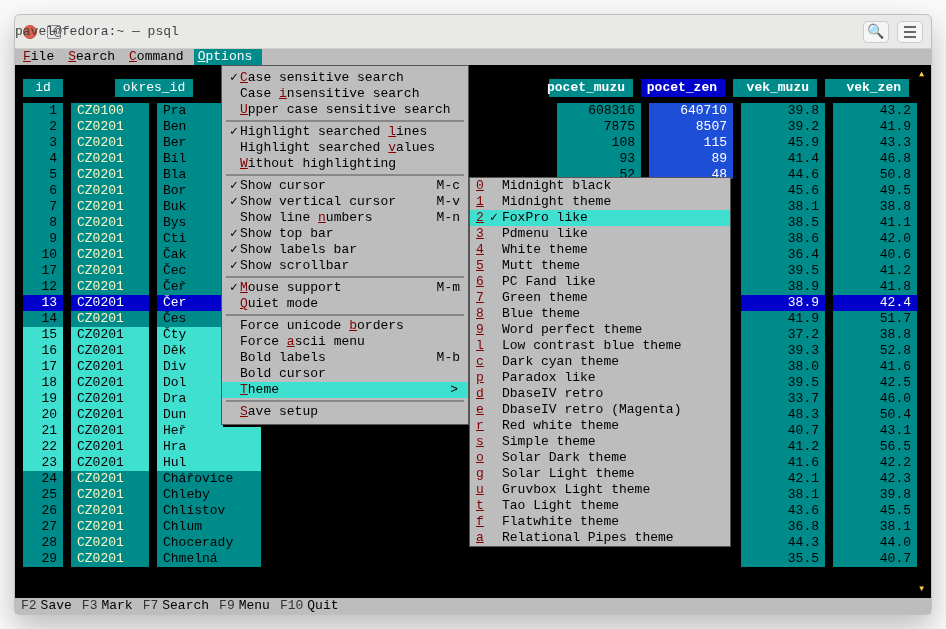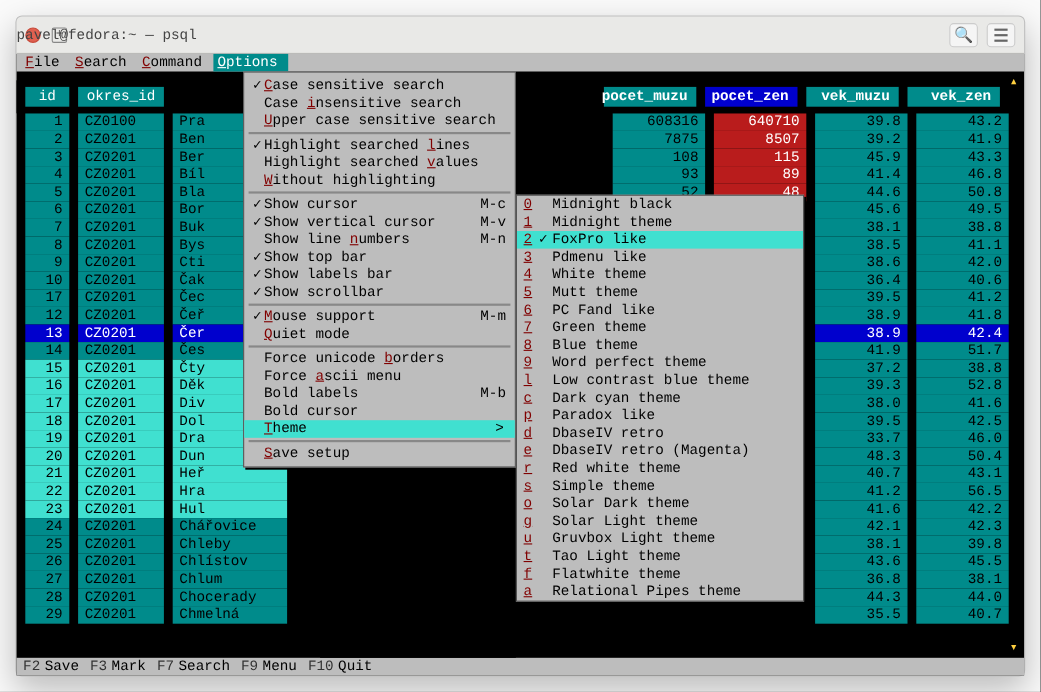--- a/index.html
+++ b/index.html
@@ -90,21 +90,21 @@
   .hcell {
     background:#008b8b;
     color:#fff;
     height:18px;
     margin-right:8px;
     padding:0 8px;
     display:flex;
     align-items:center;
   }
   .hcell.id { width:40px; justify-content:center;}
-  .hcell.okres { width:78px; justify-content:center;}
+  .hcell.okres { width:78px; justify-content:center;margin-left:44px;}
   .hcell.right { width:84px; justify-content:flex-end;font-weight:bold;}
   .hcell.selected { background:#0000cd; }
 
   .hdr-right {
     display:flex;
     padding-top:6px;
     margin-left:auto;
     margin-right:14px;
   }
 
@@ -124,21 +124,21 @@
   }
   .cell {
     height:16px;
     padding: 0 6px;
     display:flex;
     align-items:center;
     margin-right:8px;
     white-space:nowrap;
   }
   .c-id { width:40px; justify-content:flex-end; background:#008b8b; color:#000;}
-  .c-ok { width:78px; justify-content:flex-start; background:#008b8b; color:#000000;}
+  .c-ok { width:78px; justify-content:flex-start; background:#008b8b; color:#fef9c3;}
   .c-nm { width:104px; justify-content:flex-start; background:#008b8b; color:#000;}
 
   .row.hl .c-id, .row.hl .c-ok, .row.hl .c-nm,
   .row.hl .c-num { background:#0000cd !important; color:#fff;text-align:center;}
   .row.hl .c-nm { color:#fff;}
   .row.hit .c-ok, .row.hit .c-nm, .row.hit .c-id { background:#40e0d0; color:#000;}
   
 
   
   .right-rows {
@@ -157,21 +157,21 @@
     text-align:right;
     padding-right:6px;
     background:#008b8b;
     color:#000;
     height:16px;
     display:flex;
     align-items:center;
     justify-content:flex-end;
   }
   .rrow.hl .c-num { background:#0000cd; color:#fff;}
-  .c-num.sel { background:#b91c1c; color:#fff;text-align:right;}
+  .c-num.sel { background:#1d4ed8; color:#fff;text-align:right;}
   .rrow .c-num.hid { visibility:hidden; }
 
   
   .options-menu {
     position:absolute;
     top:16px; left:206px;
     width:248px;
     background:#bdbdbd;
     color:#000;
     border:1px solid #555;

